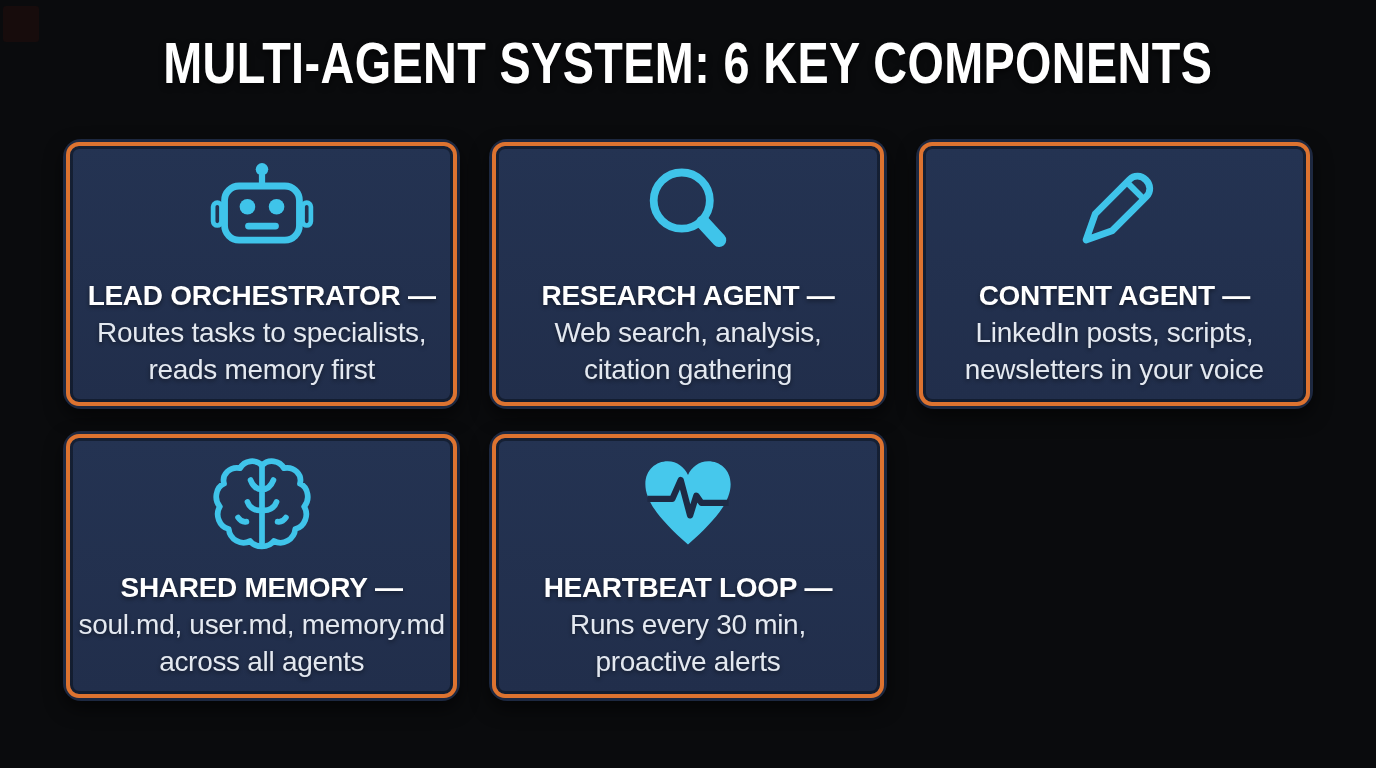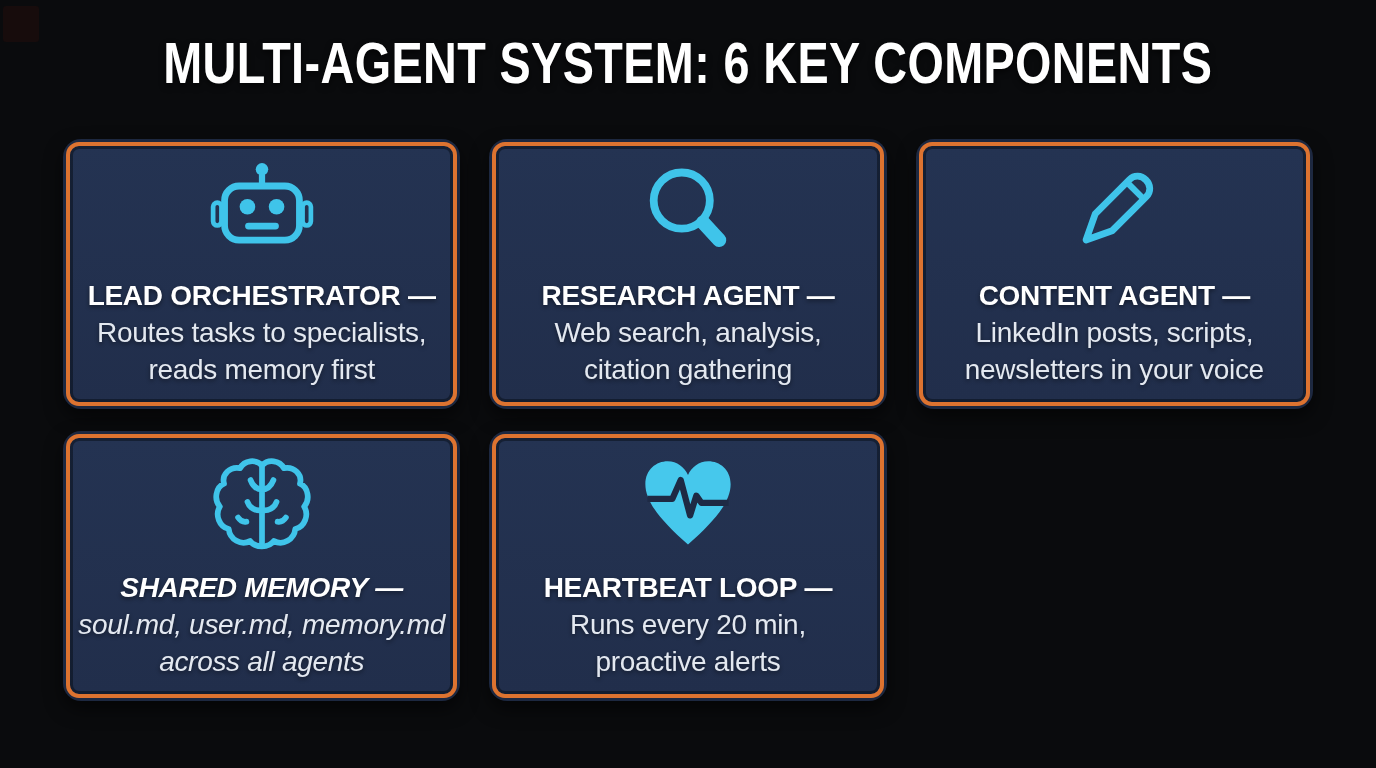--- a/index.html
+++ b/index.html
@@ -70,21 +70,21 @@
     font-size: 28px;
     line-height: 1.32;
     letter-spacing: -0.3px;
     color: #e3e8f0;
     max-width: 360px;
     text-shadow: 0 2px 4px rgba(0,0,0,0.45);
   }
   .card-text strong { color: #ffffff; font-weight: bold; }
   .w342 { max-width: 342px; }
   .w348 { max-width: 348px; }
-  .w372 { max-width: 372px; font-style: italic; }
+  .w372 { max-width: 372px; }
 </style>
 </head>
 <body>
 
 <div class="corner-artifact"></div>
 
 <div class="title-wrap">
   <h1 class="page-title">MULTI-AGENT SYSTEM: 6 KEY COMPONENTS</h1>
 </div>
 
@@ -167,19 +167,19 @@
   <div class="card">
     <div class="card-inner">
       <span class="icon">
         <svg viewBox="0 0 100 100" fill="none">
           <path d="M50,89 C24,66 9,48 9,31 C9,17 19.5,9 30.5,9 C39.5,9 46.5,15 50,22 C53.5,15 60.5,9 69.5,9 C80.5,9 91,17 91,31 C91,48 76,66 50,89 Z" fill="#46c8ec"></path>
           <polyline points="11,45 35,45 43,27 52,61 58,42 63,49 89,49" stroke="#1e2a44" stroke-width="6" stroke-linejoin="round" fill="none"></polyline>
         </svg>
       </span>
       <p class="card-text w342">
         <strong>HEARTBEAT LOOP&nbsp;—</strong>
-        <span>Runs every 20 min, proactive alerts</span>
+        <span>Runs every 30 min, proactive alerts</span>
       </p>
     </div>
   </div>
 
 
 </div>
 
 </body></html>

